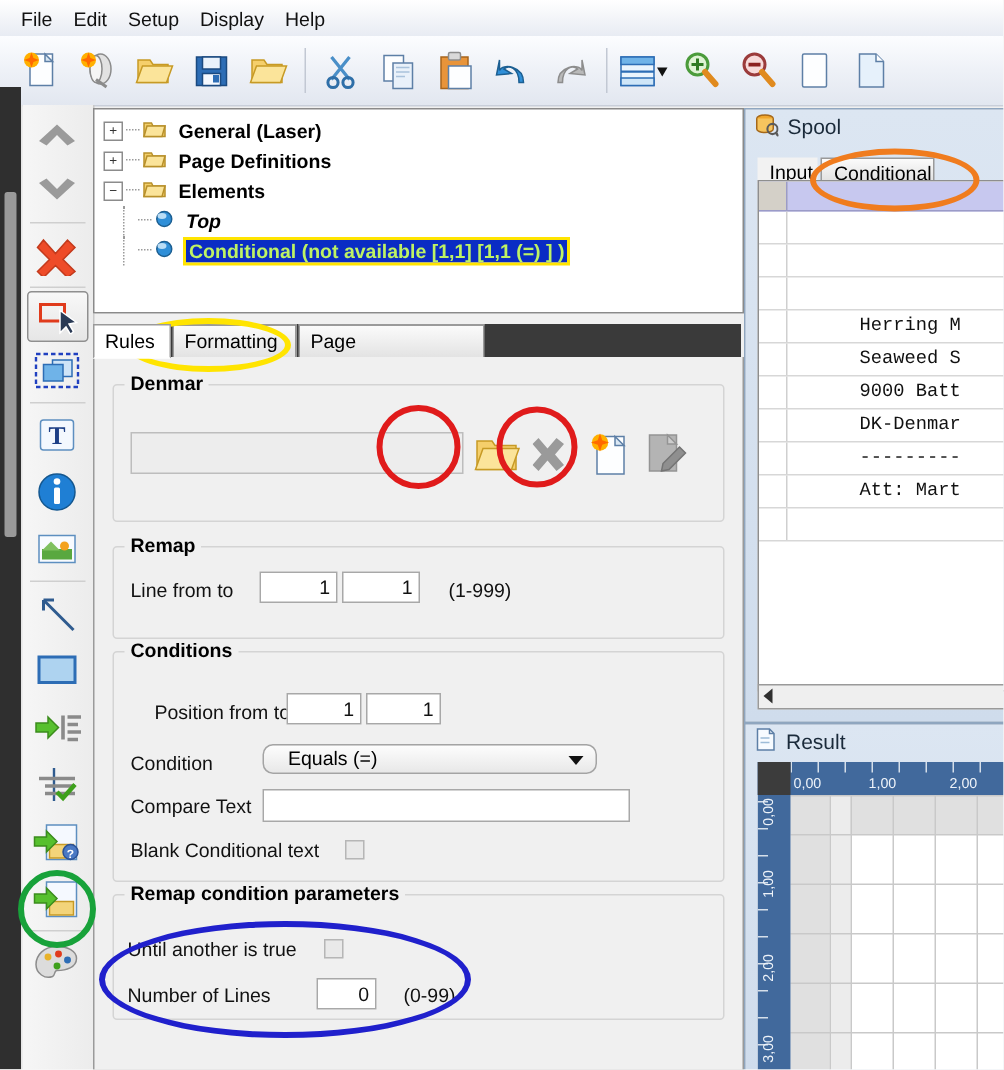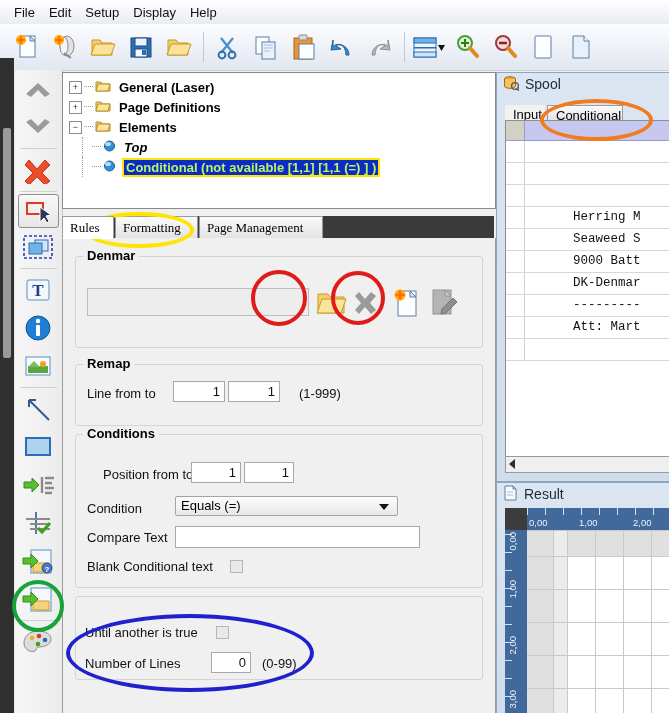--- a/index.html
+++ b/index.html
@@ -48,36 +48,36 @@
      font:9px/9px "Liberation Sans",sans-serif;text-align:center;color:#333;
      display:inline-flex;align-items:center;justify-content:center;margin-right:2px;}
   .dots{width:9px;height:1px;border-top:1px dotted #9a9a9a;margin-right:2px;}
   .vline{display:inline-block;width:1px;height:20px;border-left:1px dotted #9a9a9a;margin-left:13px;margin-right:8px;}
   .tlabel{margin-left:8px;}
   .tsel{background:#0a2cc4;color:#bef264;outline:2px solid #ffe400;font-style:normal;padding:0 2px;}
 
   
   .tabstrip{position:absolute;left:62px;top:216px;width:432px;height:22px;background:#3a3a3a;}
   .tab{position:absolute;top:0;height:22px;padding:0 7px;font-size:13px;line-height:21px;
-    border:1px solid #9a9a9a;border-bottom:none;box-sizing:border-box;font-family:Liberation Serif, serif;}
+    border:1px solid #9a9a9a;border-bottom:none;box-sizing:border-box;}
   .tab.active{background:#ffffff;border-bottom:1px solid #fff;z-index:3;height:23px;}
   .tab.idle{background:linear-gradient(to bottom,#fbfbfb,#e3e3e3);}
 
   
   .formpanel{position:absolute;left:62px;top:238px;width:432px;height:475px;
     background:#f0f0f0;border:1px solid #9a9a9a;border-top:none;overflow:hidden;}
   .gbox{position:absolute;border:1px solid #d4d4d4;border-radius:3px;background:transparent;}
   .gtitle{position:absolute;font-weight:bold;font-size:13px;background:#f0f0f0;padding:0 4px;}
   .lbl{position:absolute;font-size:13px;color:#111;}
   .inp{position:absolute;background:#fff;border:1px solid #a8a8a8;box-sizing:border-box;
      font-size:13px;text-align:right;padding:1px 4px 0 0;line-height:18px;color:#111;}
   .inp.txt{text-align:left;padding:1px 0 0 4px;}
   .chk{position:absolute;width:13px;height:13px;border:1px solid #b6b6b6;background:#e9e9e9;box-sizing:border-box;}
-  .combo{position:absolute;height:20px;box-sizing:border-box;border:1px solid #a4a4a4;border-radius:2px;
-     background:linear-gradient(to bottom,#fdfdfd,#e8e8e8);font-size:13px;line-height:18px;padding-left:5px;}
+  .combo{position:absolute;height:20px;box-sizing:border-box;border:1px solid #a4a4a4;border-radius:7px;
+     background:linear-gradient(to bottom,#fdfdfd,#e8e8e8);font-size:13px;line-height:18px;padding-left:16px;}
   .combo .arrow{position:absolute;right:8px;top:7px;width:0;height:0;
      border-left:5px solid transparent;border-right:5px solid transparent;border-top:6px solid #111;}
   .ovlfield{position:absolute;background:#ededed;border:1px solid #bdbdbd;box-sizing:border-box;}
 
   
   .spool{position:absolute;left:496px;top:72px;width:178px;height:408px;
      background:linear-gradient(to bottom,#dce6f2,#cfdcec);border:1px solid #8fa6bf;}
   .panelhdr{display:flex;align-items:center;height:22px;padding-left:6px;gap:6px;
      font-size:14px;color:#1a2a3a;}
   .spooltabs{position:relative;height:21px;margin:2px 0 0 8px;}
@@ -474,25 +474,26 @@
       <span class="arrow"></span>
     </div>
 
     <div class="lbl" style="left:24px;top:292px;">Compare Text</div>
     <div class="inp txt" style="left:112px;top:288px;width:245px;height:22px;"></div>
 
     <div class="lbl" style="left:24px;top:321px;">Blank Conditional text</div>
     <div class="chk" style="left:167px;top:322px;"></div>
 
     <div class="gbox" style="left:12px;top:358px;width:406px;height:82px;"></div>
+    <div class="gtitle" style="left:20px;top:350px;">Remap condition parameters</div>
     <div class="lbl" style="left:22px;top:387px;">Until another is true</div>
     <div class="chk" style="left:153px;top:388px;"></div>
     <div class="lbl" style="left:22px;top:418px;">Number of Lines</div>
     <div class="inp" style="left:148px;top:414px;width:40px;height:21px;">0</div>
-    <div class="lbl" style="left:199px;top:418px;">(0-99)</div>
+    <div class="lbl" style="left:206px;top:418px;">(0-99)</div>
   </div>
 
   <div class="spool">
     <div class="panelhdr">
       <span>
         <svg width="16" height="16">
             <ellipse cx="7" cy="4" rx="5.5" ry="2.3" fill="#f0a62c" stroke="#a5681a"></ellipse>
             <path d="M1.5 4 v7 a5.5 2.3 0 0 0 11 0 v-7" fill="#f6c45e" stroke="#a5681a"></path>
             <circle cx="12" cy="11" r="3.4" fill="none" stroke="#5a5a5a" stroke-width="1.4"></circle>
             <path d="M14 13 L16 16" stroke="#5a5a5a" stroke-width="1.6"></path>

